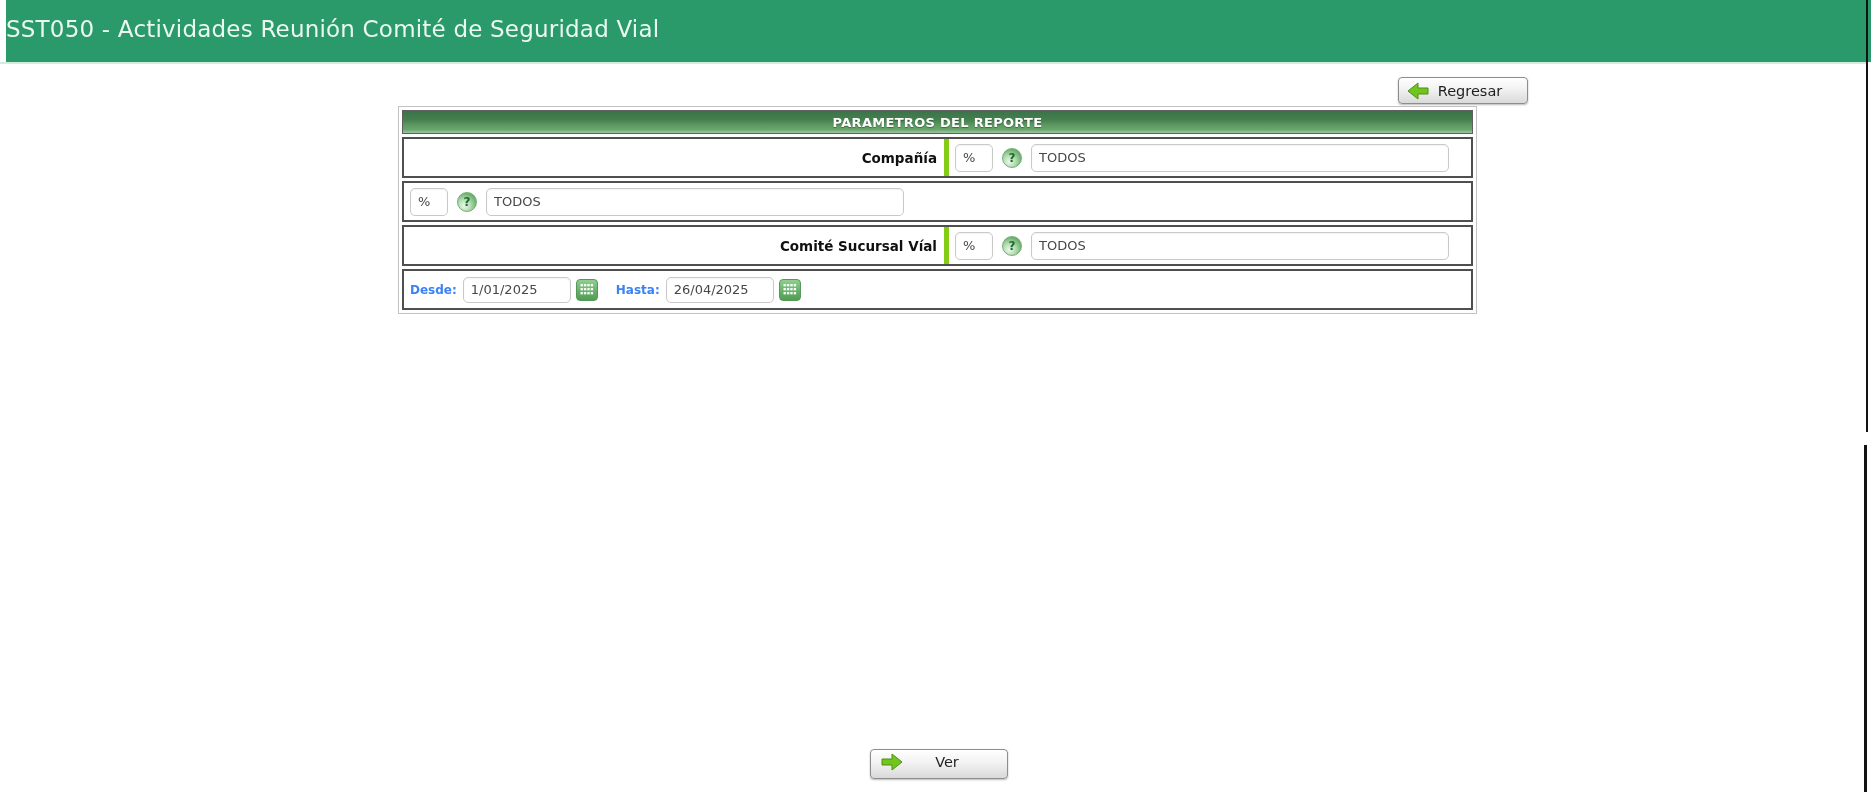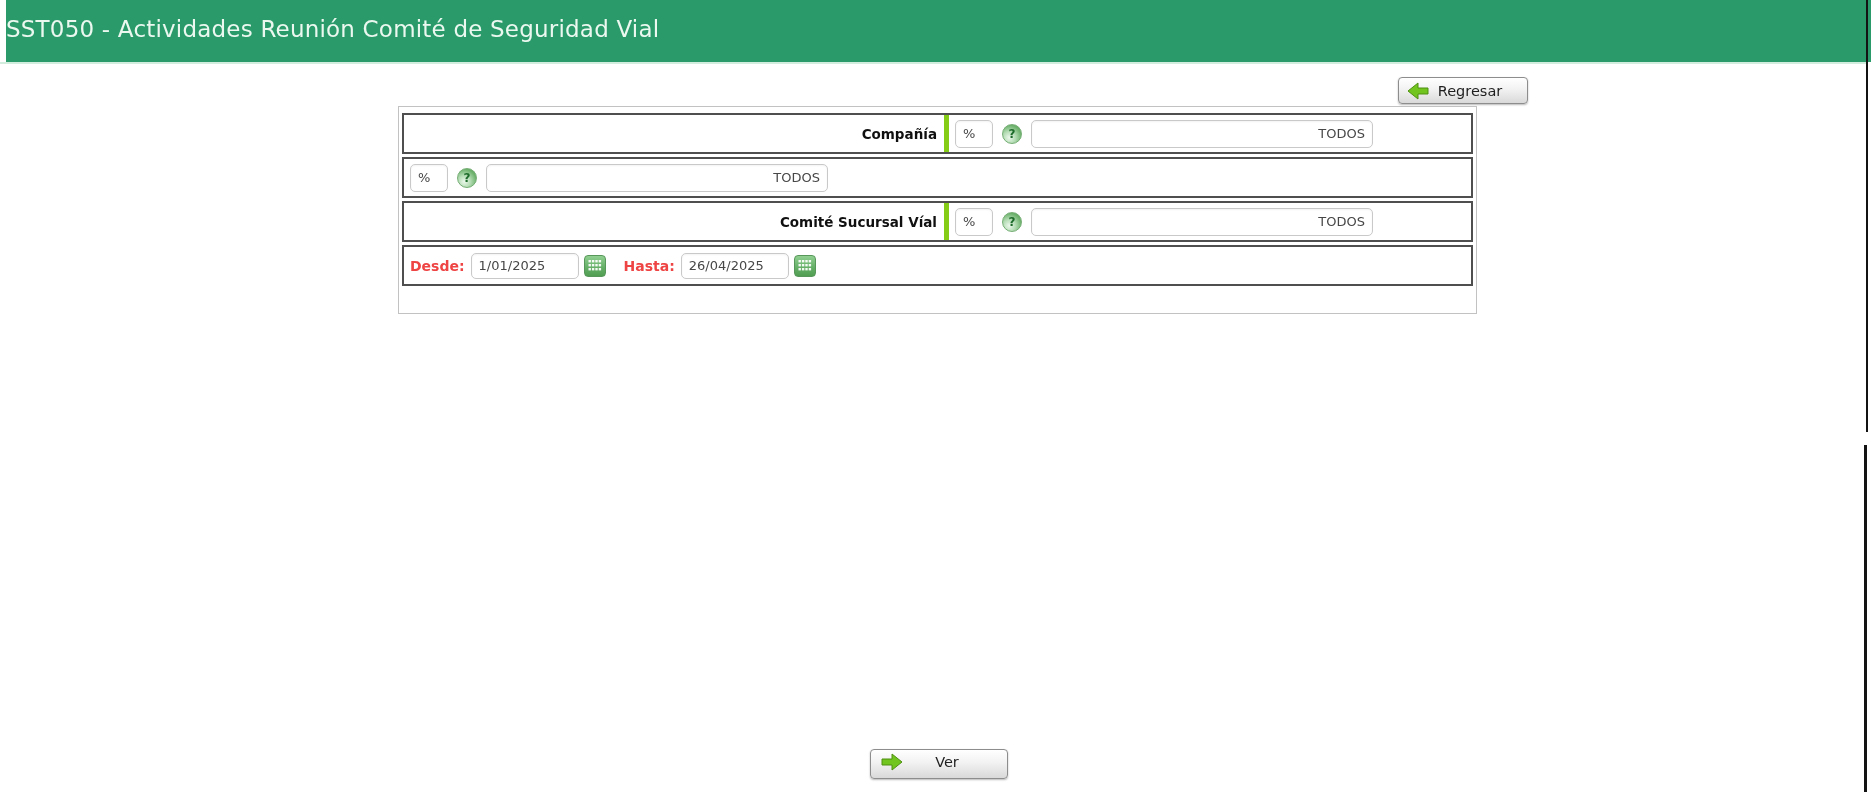--- a/index.html
+++ b/index.html
@@ -91,34 +91,34 @@
   .txt {
     height:28px;
     border:1px solid #c9c9c9; border-radius:5px;
     font-family:inherit; font-size:13px; color:#474747;
     padding:0 7px;
     box-shadow:inset 0 1px 2px rgba(0,0,0,0.05);
     outline:none;
     background:#ffffff;
   }
   .txt-pct   { width:38px;  margin-right:9px; }
-  .txt-todos { width:342px;text-align:right; }
+  .txt-todos { width:418px; }
   .txt-date  { width:108px; height:26px; }
 
   .help {
     width:20px; height:20px; border-radius:50%;
     background:radial-gradient(circle at 35% 70%, #ecf8ec 0%, #b6ddb6 35%, #6fb36f 70%, #4f9b4f 100%);
     border:1px solid #74ad74;
     color:#1d6b2a; font-size:12px; font-weight:bold;
     display:flex; align-items:center; justify-content:center;
     margin-right:9px;
     cursor:pointer;
   }
 
-  .date-label { font-weight:bold; font-size:14px; color:#ef4444; margin-right:6px; white-space:nowrap; }
+  .date-label { font-weight:bold; font-size:12px; color:#3b82f6; margin-right:6px; white-space:nowrap; }
   .hasta-gap  { margin-left:18px; }
   .cal-btn {
     width:22px; height:22px; margin-left:5px;
     border:1px solid #57985a; border-radius:4px;
     background:linear-gradient(180deg,#90cf90 0%,#64ae66 60%,#519e53 100%);
     display:flex; align-items:center; justify-content:center;
     cursor:pointer;
     padding:0;
   }
 </style>
@@ -134,20 +134,21 @@
 <div class="edge-line-bottom"></div>
 
 <button class="btn btn-regresar">
   <svg class="arrow" width="22" height="18" viewBox="0 0 22 18">
     <path d="M11 1 L11 6 L21 6 L21 12 L11 12 L11 17 L1 9 Z" fill="#72c41f" stroke="#4f9013" stroke-width="1"></path>
   </svg>
   <span class="lbl">Regresar</span>
 </button>
 
 <section class="panel">
+  <div class="panel-header">PARAMETROS DEL REPORTE</div>
 
   <div class="form-row">
     <div class="label-cell">Compañía</div>
     <div class="input-cell">
       <input class="txt txt-pct" type="text" value="%" style="">
       <span class="help">?</span>
       <input class="txt txt-todos" type="text" value="TODOS" style="">
     </div>
   </div>
 

